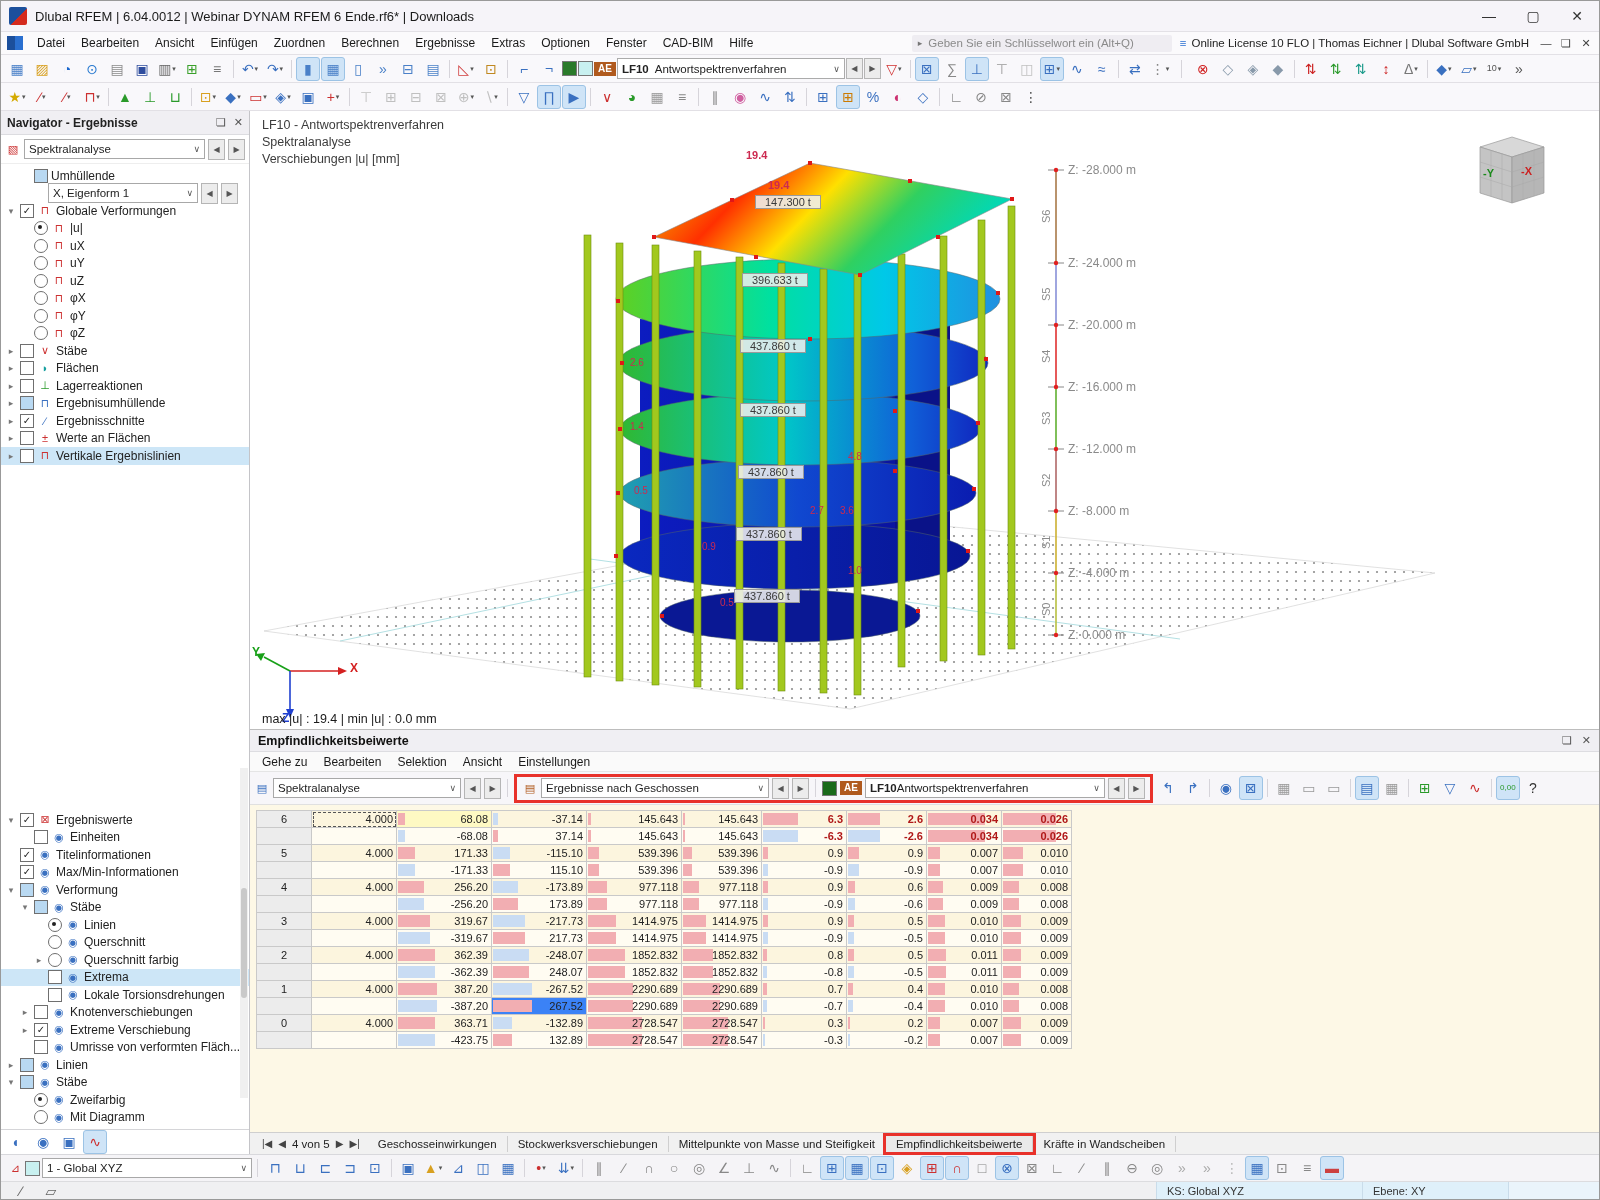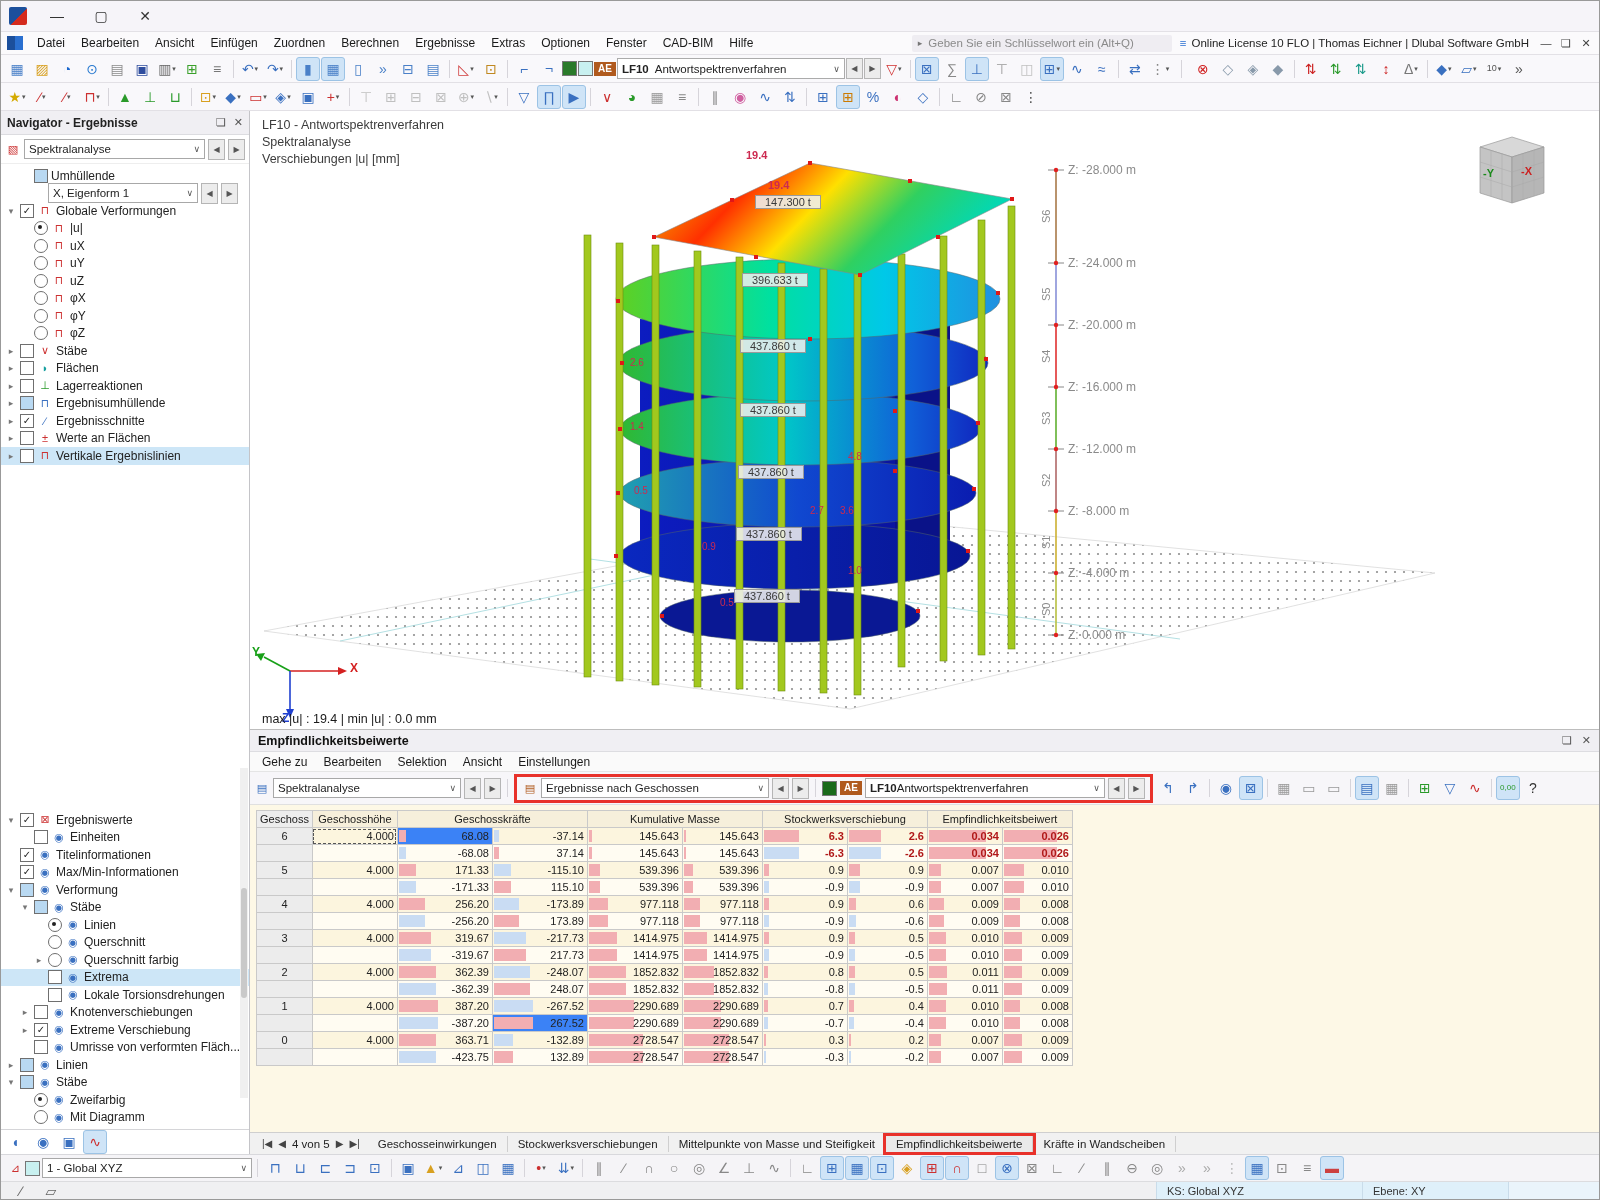--- a/index.html
+++ b/index.html
@@ -102,20 +102,21 @@
   .statusC .flexsp{flex:1;}
   .statusC .licons{display:flex;align-items:center;gap:6px;padding:0 8px;color:#666;}
 </style>
 </head>
 <body>
 
 <div class="app">
 
   <div class="titlebar">
     <span class="appico"></span>
+    <span class="titletext">Dlubal RFEM | 6.04.0012 | Webinar DYNAM RFEM 6 Ende.rf6* | Downloads</span>
     <span class="wbtn">—</span>
     <span class="wbtn">▢</span>
     <span class="wbtn">✕</span>
   </div>
 
   <div class="menubar">
     <span class="mico"></span>
     <nav id="mainmenu" style="display:flex;">
         <span class="menu-item">Datei</span>
         <span class="menu-item">Bearbeiten</span>
@@ -1008,34 +1009,26 @@
                 <col style="width: 95px;">
                 <col style="width: 95px;">
                 <col style="width: 95px;">
                 <col style="width: 80px;">
                 <col style="width: 85px;">
                 <col style="width: 80px;">
                 <col style="width: 75px;">
                 <col style="width: 70px;">
               </colgroup>
               <thead>
-                <tr>
-                  <th class="gray" colspan="1">Geschoss</th>
-                  <th colspan="1">Geschosshöhe</th>
-                  <th colspan="2">Geschosskräfte</th>
-                  <th colspan="2">Kumulative Masse</th>
-                  <th colspan="2">Stockwerksverschiebung</th>
-                  <th colspan="2">Empfindlichkeitsbeiwert</th>
-                </tr>
               </thead>
               <tbody>
                 <tr>
                   <td class="nrcell">6</td>
                   <td class="focus" style="background: rgb(252, 245, 222); text-align: right;">4.000</td>
-                  <td class="valcell" style="background: #3b82f6;"><span class="bar pos" style="width: 7px;"></span><span class="val">68.08</span></td>
+                  <td class="valcell" style="background: #fef9c3;"><span class="bar pos" style="width: 7px;"></span><span class="val">68.08</span></td>
                   <td class="valcell" style="background: rgb(252, 245, 222);"><span class="bar neg" style="width: 5px;"></span><span class="val">-37.14</span></td>
                   <td class="valcell" style="background: rgb(252, 245, 222);"><span class="bar pos" style="width: 3px;"></span><span class="val">145.643</span></td>
                   <td class="valcell" style="background: rgb(252, 245, 222);"><span class="bar pos" style="width: 2px;"></span><span class="val">145.643</span></td>
                   <td class="valcell" style="background: rgb(252, 245, 222);"><span class="bar pos" style="width: 35px;"></span><span class="val hot">6.3</span></td>
                   <td class="valcell" style="background: rgb(252, 245, 222);"><span class="bar pos" style="width: 32px;"></span><span class="val hot">2.6</span></td>
                   <td class="valcell" style="background: rgb(252, 245, 222);"><span class="bar pos" style="width: 57px;"></span><span class="val hot">0.034</span></td>
                   <td class="valcell" style="background: rgb(252, 245, 222);"><span class="bar pos" style="width: 53px;"></span><span class="val hot">0.026</span></td>
                 </tr>
                 <tr>
                   <td class="nrcell"></td>

